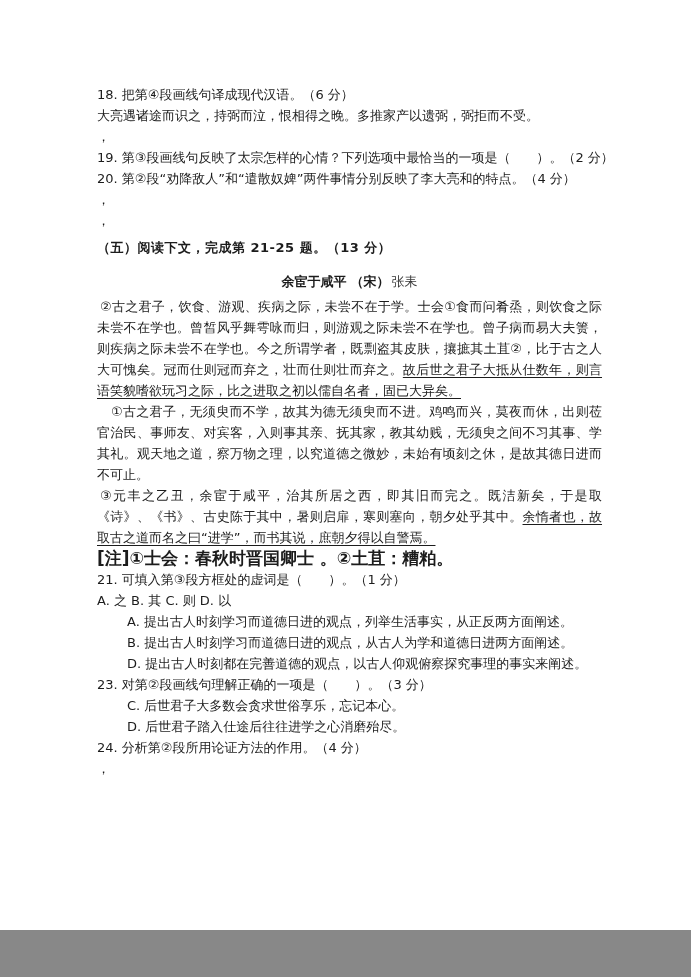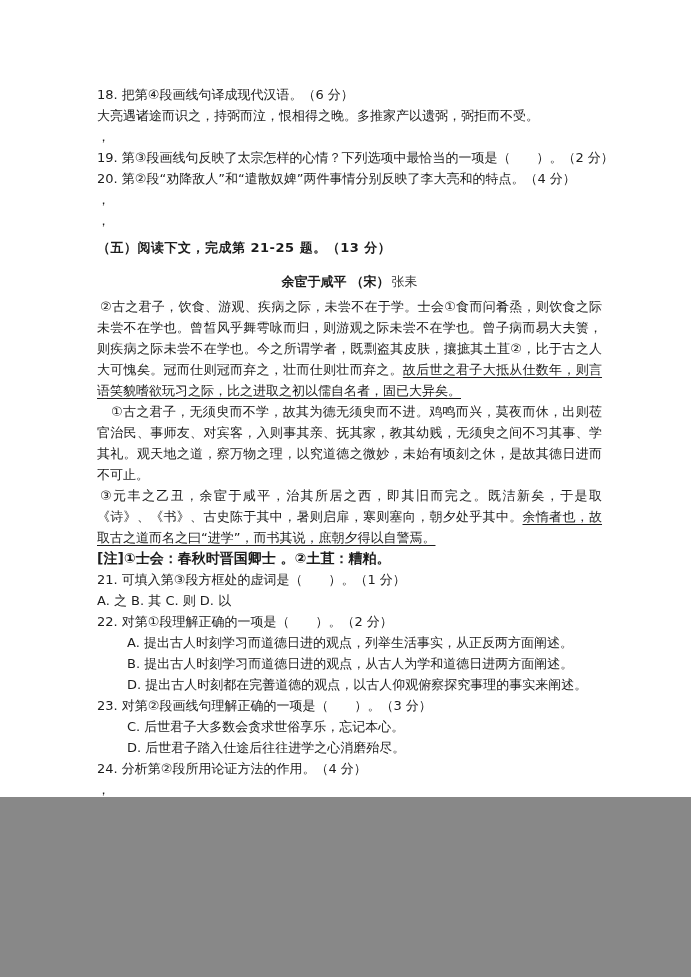--- a/index.html
+++ b/index.html
@@ -3,21 +3,21 @@
 <meta charset="utf-8">
 <style>
   html,body{margin:0;padding:0;}
   body{
     background:#888;
     font-family:"DejaVu Sans",sans-serif;
   }
   .page{
     position:relative;
     width:691px;
-    height:797px;
+    height:930px;
     margin:0 auto;
     background:#ffffff;
     color:#1c1c1c;
     overflow:hidden;
   }
   .content{
     position:absolute;
     top:84px;
     left:97px;
     width:505px;
@@ -46,21 +46,21 @@
   }
   .para.first{text-indent:14px;}
   .para.flush{text-indent:3px;}
   .uline{
     text-decoration:underline;
     text-underline-offset:3px;
     text-decoration-thickness:1px;
   }
   .note{
     font-weight:bold;
-    font-size:14px;
+    font-size:17px;
   }
   .opt-indent{padding-left:30px;}
 </style>
 </head>
 <body>
 
 <div class="page">
   <div class="content">
 
     <div class="line">18. 把第④段画线句译成现代汉语。（6 分）</div>
@@ -84,21 +84,20 @@
 
     <div class="para first">①古之君子，无须臾而不学，故其为德无须臾而不进。鸡鸣而兴，莫夜而休，出则莅官治民、事师友、对宾客，入则事其亲、抚其家，教其幼贱，无须臾之间不习其事、学其礼。观天地之道，察万物之理，以究道德之微妙，未始有顷刻之休，是故其德日进而不可止。</div>
 
     <div class="para flush"><span>③元丰之乙丑，余宦于咸平，治其所居之西，即其旧而完之。既洁新矣，于是取《诗》、《书》、古史陈于其中，暑则启扉，寒则塞向，朝夕处乎其中。</span><span class="uline">余惰者也，故取古之道而名之曰“进学”，而书其说，庶朝夕得以自警焉。</span></div>
 
     <div class="note">[注]①士会：春秋时晋国卿士 。②土苴：糟粕。</div>
 
     <div class="line">21. 可填入第③段方框处的虚词是（　　）。（1 分）</div>
     <div class="line">A. 之 B. 其 C. 则 D. 以</div>
 
-    <div class="line">22. 对第①段理解正确的一项是（　　）。（2 分）</div>
     <div class="line opt-indent">A. 提出古人时刻学习而道德日进的观点，列举生活事实，从正反两方面阐述。</div>
     <div class="line opt-indent">B. 提出古人时刻学习而道德日进的观点，从古人为学和道德日进两方面阐述。</div>
     <div class="line opt-indent">D. 提出古人时刻都在完善道德的观点，以古人仰观俯察探究事理的事实来阐述。</div>
 
     <div class="line">23. 对第②段画线句理解正确的一项是（　　）。（3 分）</div>
     <div class="line opt-indent">C. 后世君子大多数会贪求世俗享乐，忘记本心。</div>
     <div class="line opt-indent">D. 后世君子踏入仕途后往往进学之心消磨殆尽。</div>
 
     <div class="line">24. 分析第②段所用论证方法的作用。（4 分）</div>
     <div class="mark-line">，</div>

